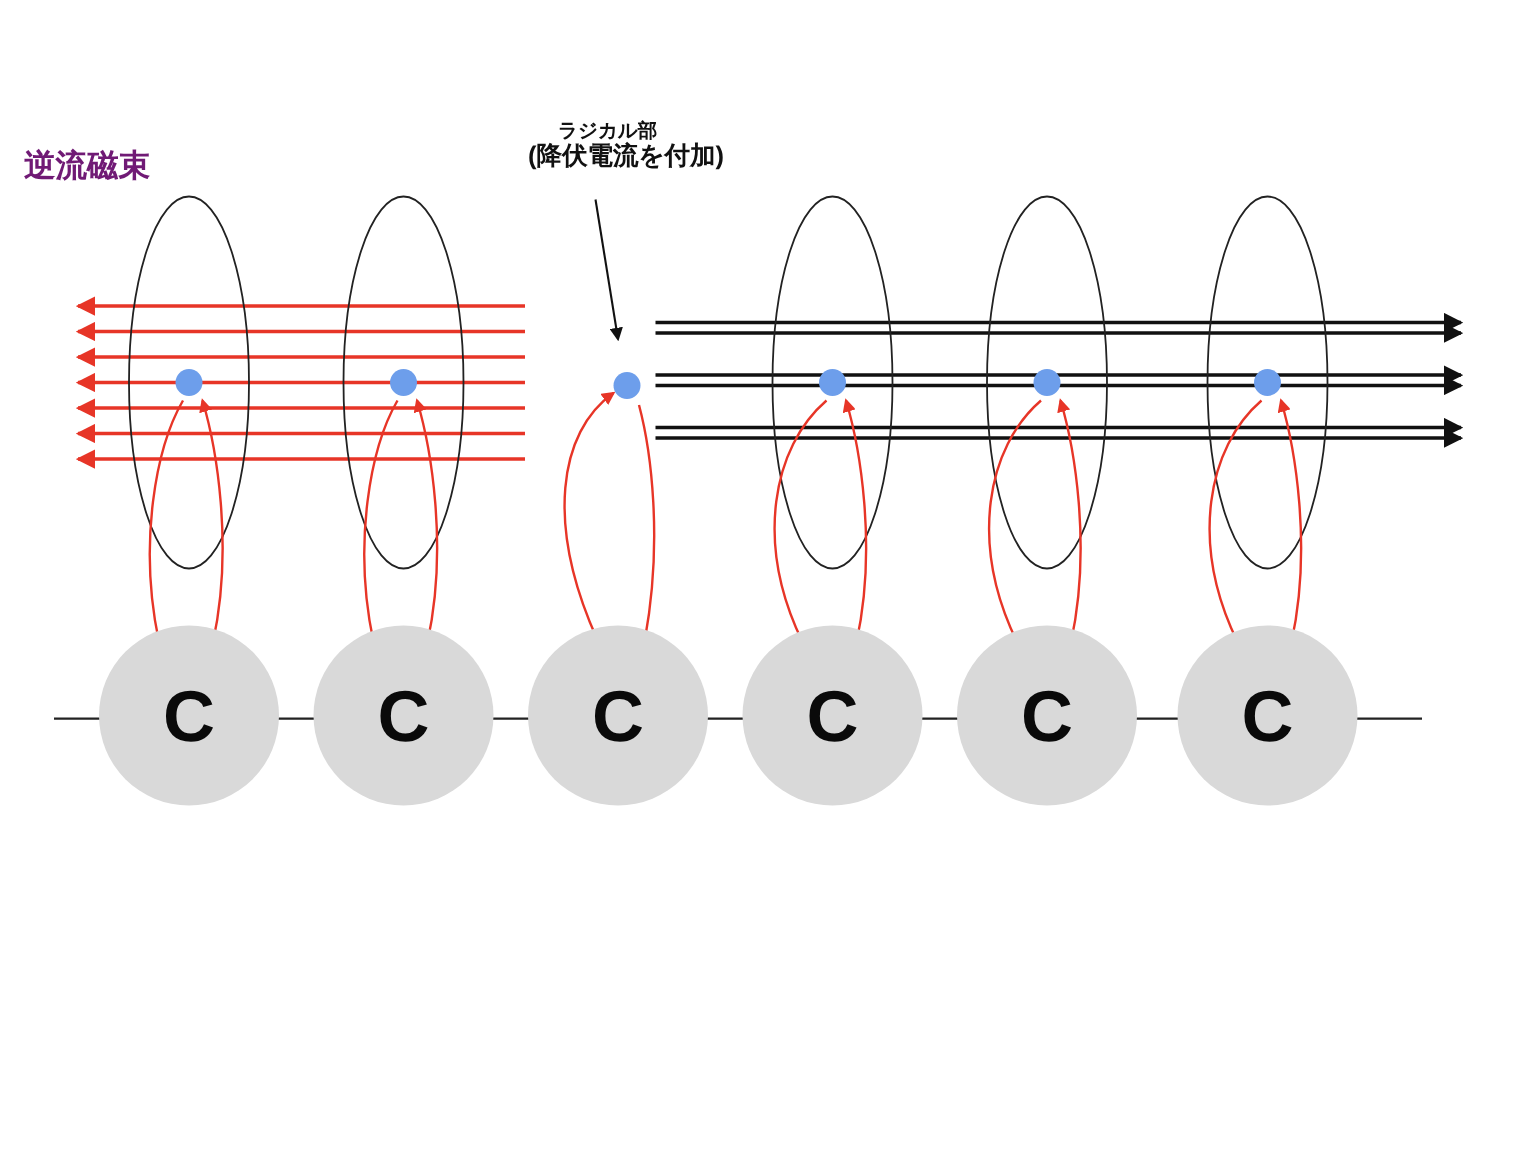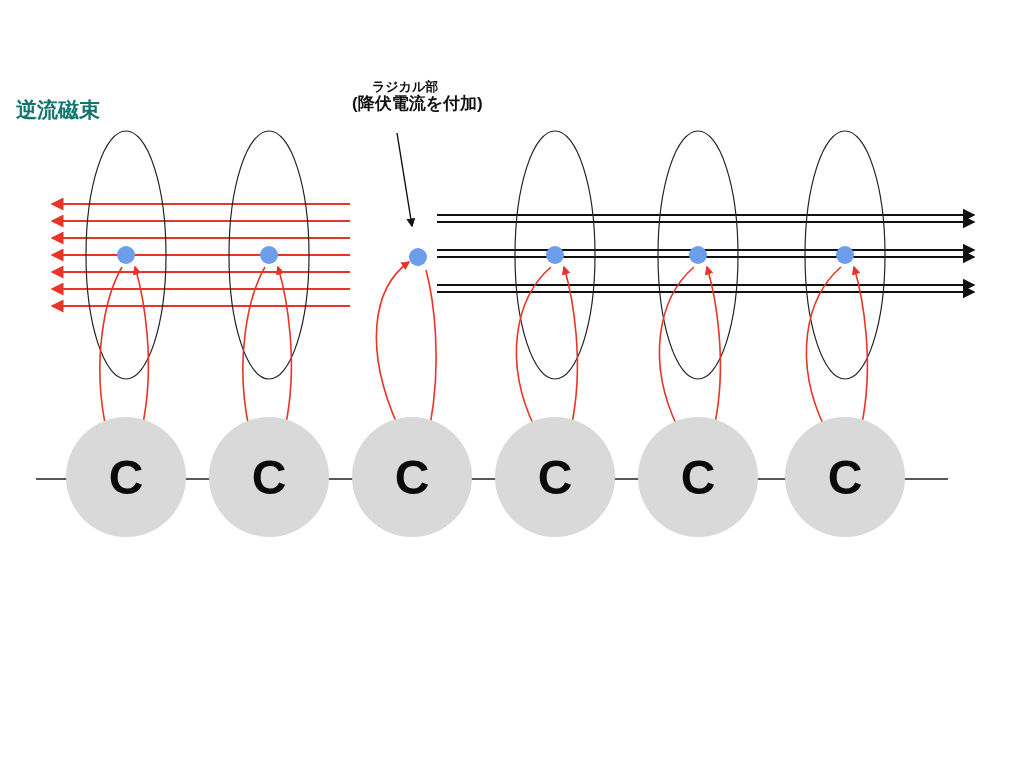--- a/index.html
+++ b/index.html
@@ -7,21 +7,21 @@
   .label{position:absolute;font-weight:bold;white-space:nowrap;color:#111;}
   .label.red{left:16px;top:96px;font-size:21px;}
   .label.l1{left:372px;top:78px;font-size:13px;}
   .label.l2{left:352px;top:92px;font-size:17px;}
   svg{position:absolute;left:0;top:0;}
 </style>
 </head>
 <body>
 
 <div class="stage">
-  <div class="label red" style="color: #0f766e;">逆流磁束</div>
+  <div class="label red" style="color: #701a75;">逆流磁束</div>
   <div class="label l1">ラジカル部</div>
   <div class="label l2">(降伏電流を付加)</div>
   <svg id="diagram-svg" width="1024" height="768" viewBox="0 0 1024 768">
       <defs>
         <marker id="aRed" markerWidth="13" markerHeight="13" refX="11.5" refY="6.5" orient="auto" markerUnits="userSpaceOnUse">
           <path d="M0,0 L13,6.5 L0,13 Z" fill="#e73527"></path>
         </marker>
         <marker id="aBlk" markerWidth="13" markerHeight="13" refX="11.5" refY="6.5" orient="auto" markerUnits="userSpaceOnUse">
           <path d="M0,0 L13,6.5 L0,13 Z" fill="#111111"></path>
         </marker>

